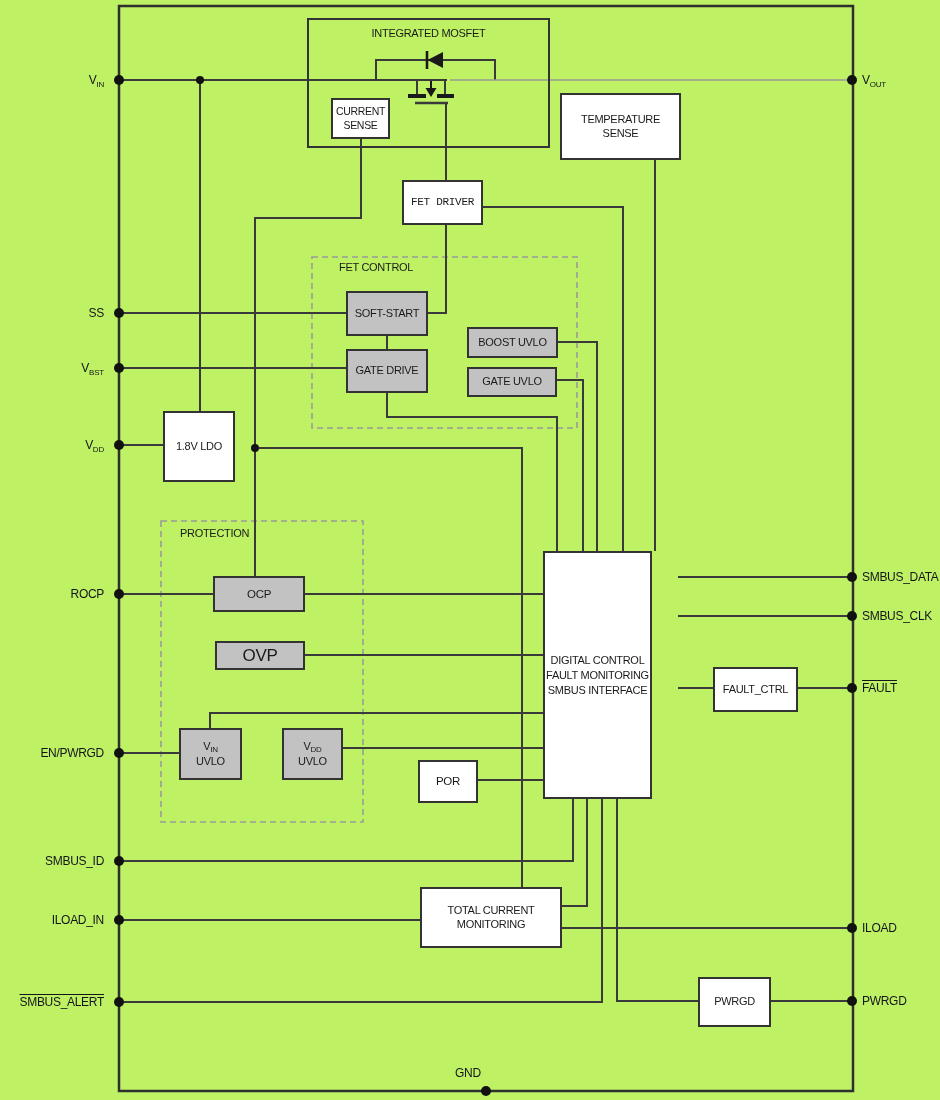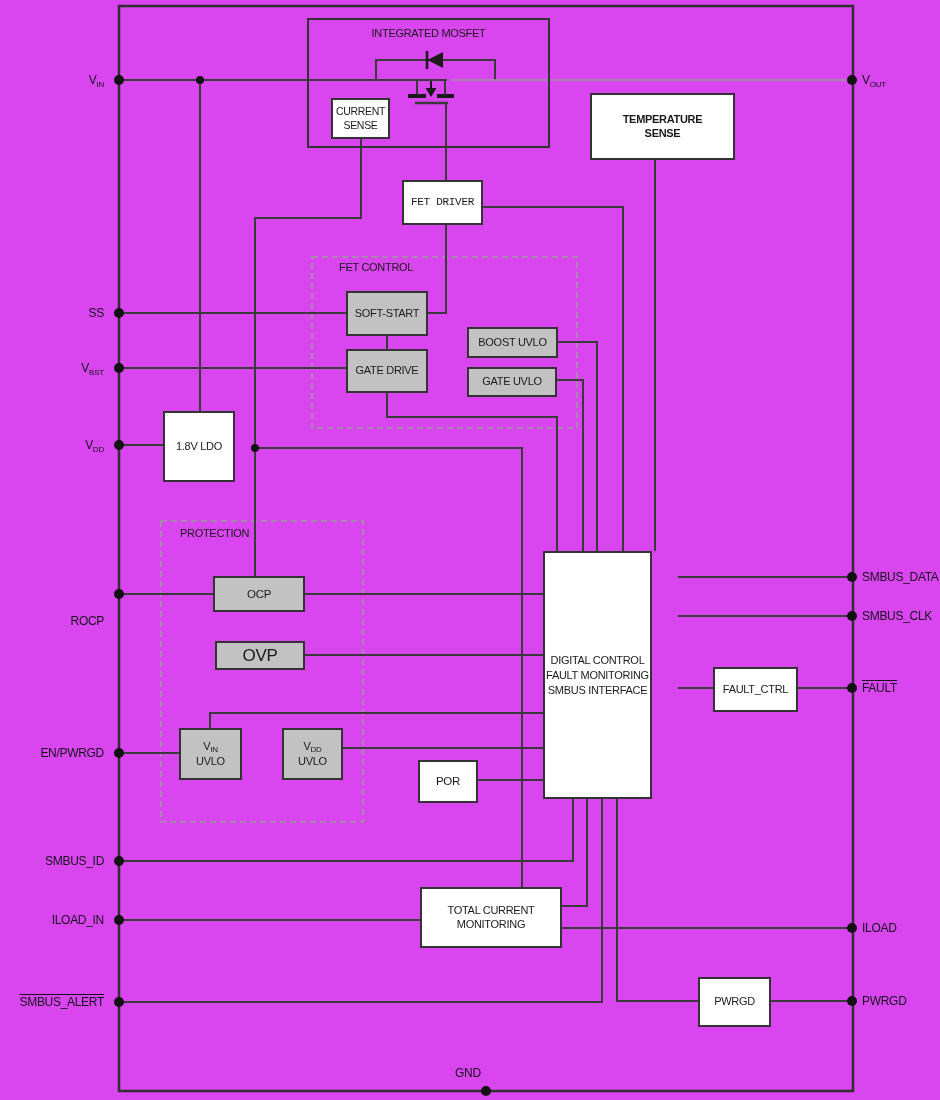--- a/index.html
+++ b/index.html
@@ -1,17 +1,17 @@
 <!DOCTYPE html>
 <html><head>
 <meta charset="utf-8">
 <style>
   html,body{margin:0;padding:0;background:#ffffff;}
   .canvas{
-    position:relative;width:940px;height:1100px;background:#d946ef;
+    position:relative;width:940px;height:1100px;background:#bef264;
     font-family:"Liberation Sans",sans-serif;color:#1a1a1a;overflow:hidden;
   }
   svg.layer{position:absolute;left:0;top:0;}
   .blk{
     position:absolute;box-sizing:border-box;border:2px solid #333333;background:#ffffff;
     display:flex;align-items:center;justify-content:center;text-align:center;
     font-size:11px;line-height:1.25;letter-spacing:-0.3px;color:#1a1a1a;
   }
   .blk.gray{background:#c2c2c2;}
   .blk.frame{background:transparent;align-items:flex-start;padding-top:7px;}
@@ -116,21 +116,21 @@
   </svg>
 
   <div class="blk frame" style="left:307px;top:18px;width:243px;height:130px;">
     <span>INTEGRATED MOSFET</span>
   </div>
 
   <div class="blk" style="left:331px;top:98px;width:59px;height:41px;font-size:10.5px;">
     <span>CURRENT SENSE</span>
   </div>
 
-  <div class="blk" style="left:590px;top:93px;width:145px;height:67px;font-weight:bold;">
+  <div class="blk" style="left:560px;top:93px;width:121px;height:67px;">
     <span style="width:90px;">TEMPERATURE SENSE</span>
   </div>
 
   <div class="blk" style="left:402px;top:180px;width:81px;height:45px;font-family:Liberation Mono, monospace;">
     <span>FET DRIVER</span>
   </div>
 
   <div class="blk gray" style="left:346px;top:291px;width:82px;height:45px;">
     <span>SOFT-START</span>
   </div>
@@ -205,21 +205,21 @@
   </div>
   <div class="lbl left" style="right:836px;top:306px;">
     <span>SS</span>
   </div>
   <div class="lbl left" style="right:836px;top:361px;">
     <span>V</span><span class="sub">BST</span>
   </div>
   <div class="lbl left" style="right:836px;top:438px;">
     <span>V</span><span class="sub">DD</span>
   </div>
-  <div class="lbl left" style="right:836px;top:587px;margin-top:27px;">
+  <div class="lbl left" style="right:836px;top:587px;">
     <span>ROCP</span>
   </div>
   <div class="lbl left" style="right:836px;top:746px;">
     <span>EN/PWRGD</span>
   </div>
   <div class="lbl left" style="right:836px;top:854px;">
     <span>SMBUS_ID</span>
   </div>
   <div class="lbl left" style="right:836px;top:913px;">
     <span>ILOAD_IN</span>

